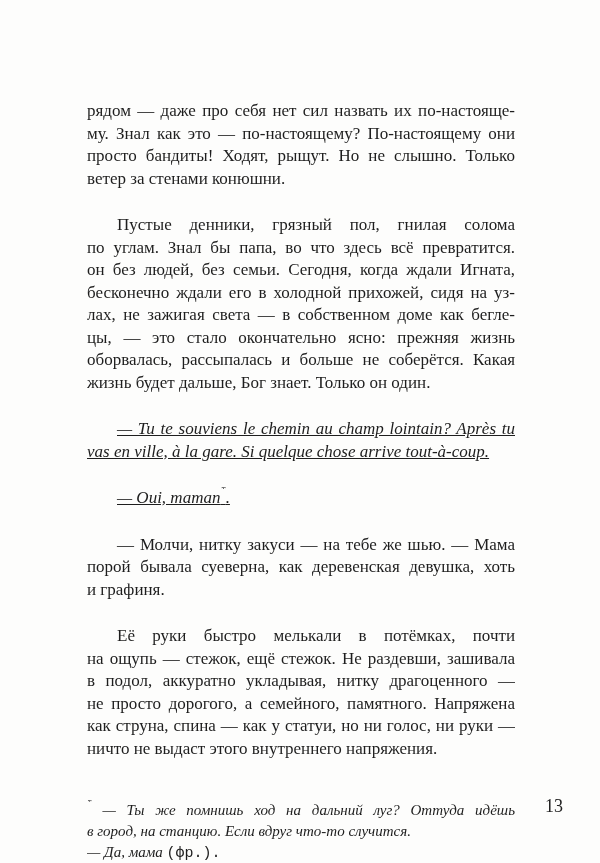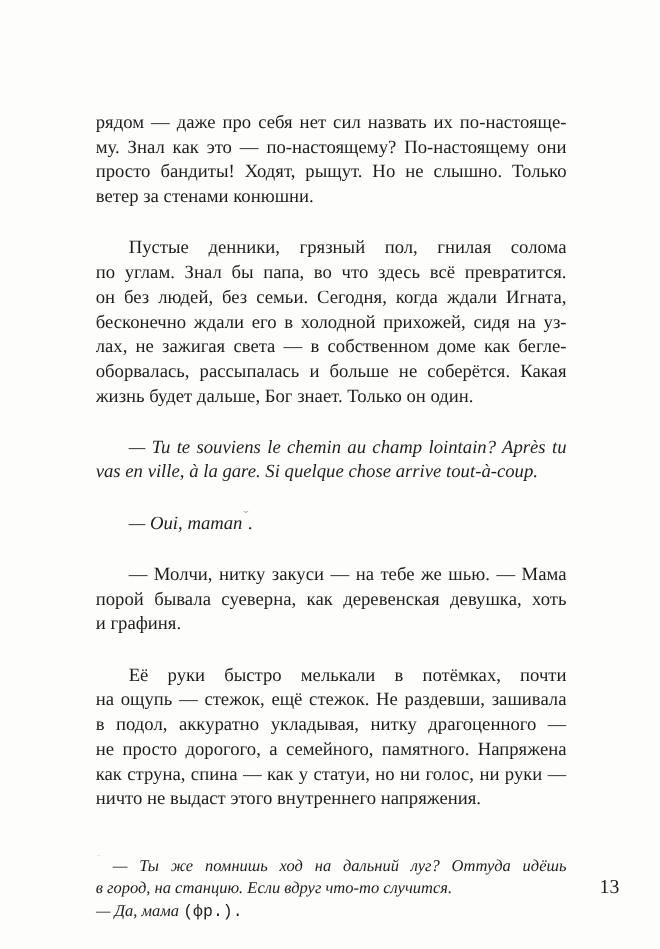--- a/index.html
+++ b/index.html
@@ -36,20 +36,21 @@
     text-align: center;
     text-align-last: left;
     word-spacing: 0;
   }
   .line.indent {
     text-indent: 30px;
     margin-top: 24px;
   }
   .line.italic {
     font-style: italic;
+    text-decoration: underline;
   }
   .upright {
     font-style: normal;
     font-family: Liberation Mono, monospace;
   }
   sup.fn-mark {
     font-size: 62%;
     line-height: 0;
     position: relative;
     top: -0.45em;
@@ -81,20 +82,21 @@
     <div id="main-text">
         <div class="line">рядом — даже про себя нет сил назвать их по-настояще-</div>
         <div class="line">му. Знал как это — по-настоящему? По-настоящему они</div>
         <div class="line">просто бандиты! Ходят, рыщут. Но не слышно. Только</div>
         <div class="line left">ветер за стенами конюшни.</div>
         <div class="line indent">Пустые денники, грязный пол, гнилая солома</div>
         <div class="line">по углам. Знал бы папа, во что здесь всё превратится.</div>
         <div class="line">он без людей, без семьи. Сегодня, когда ждали Игната,</div>
         <div class="line">бесконечно ждали его в холодной прихожей, сидя на уз-</div>
         <div class="line">лах, не зажигая света — в собственном доме как бегле-</div>
+        <div class="line">цы, — это стало окончательно ясно: прежняя жизнь</div>
         <div class="line">оборвалась, рассыпалась и больше не соберётся. Какая</div>
         <div class="line left">жизнь будет дальше, Бог знает. Только он один.</div>
         <div class="line italic indent">— Tu te souviens le chemin au champ lointain? Après tu</div>
         <div class="line left italic">vas en ville, à la gare. Si quelque chose arrive tout-à-coup.</div>
         <div class="line left italic indent"><span>— Oui, maman</span><sup class="fn-mark">*</sup><span>.</span></div>
         <div class="line indent">— Молчи, нитку закуси — на тебе же шью. — Мама</div>
         <div class="line">порой бывала суеверна, как деревенская девушка, хоть</div>
         <div class="line left">и графиня.</div>
         <div class="line indent">Её руки быстро мелькали в потёмках, почти</div>
         <div class="line">на ощупь — стежок, ещё стежок. Не раздевши, зашивала</div>

